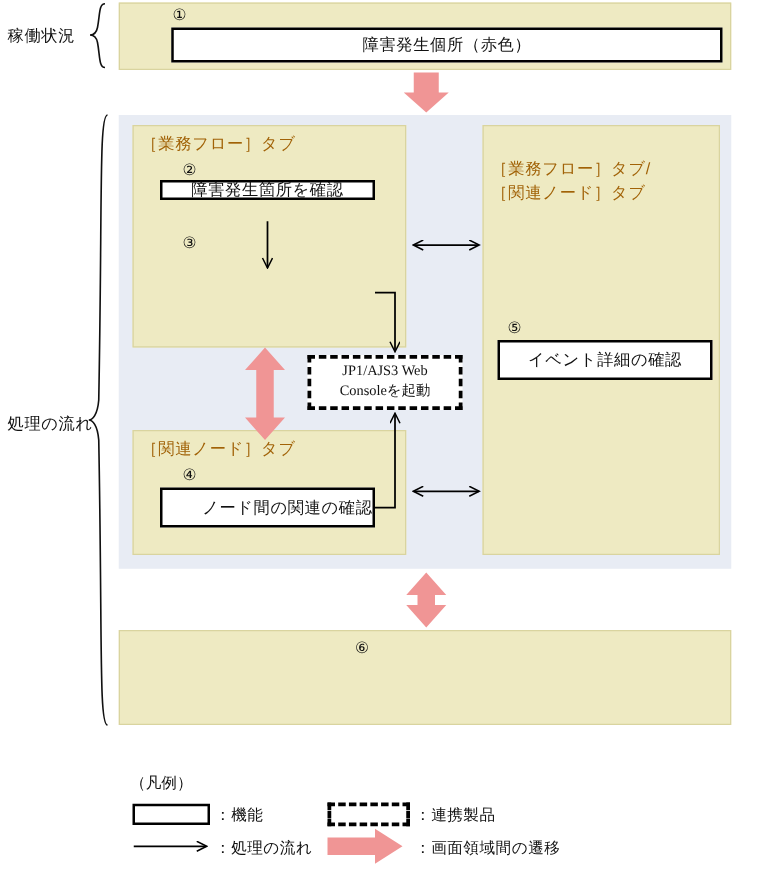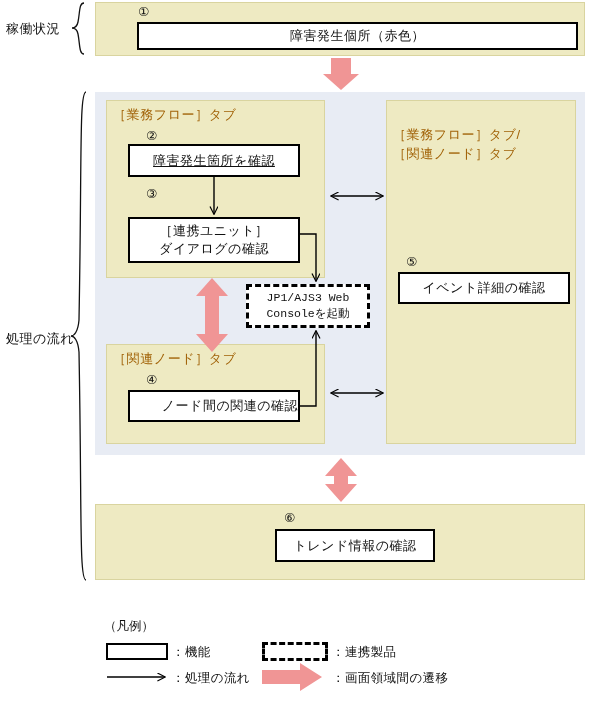--- a/index.html
+++ b/index.html
@@ -55,21 +55,21 @@
   
   .dbox {
     position: absolute;
     background: #ffffff;
     border: 3px dashed #000000;
     box-sizing: border-box;
     display: flex;
     align-items: center;
     justify-content: center;
     text-align: center;
-    font-family: Liberation Mono, monospace;
+    font-family: Liberation Serif, serif;
     font-size: 11.5px;
     line-height: 1.35;
     color: #111;
   }
 
   
   .tab-label {
     position: absolute;
     font-size: 13px;
     line-height: 1.45;
@@ -142,30 +142,26 @@
   <div class="side-label" style="left:6px; top:330px;">処理の流れ</div>
 
   <div class="panel-blue" style="left:95px; top:92px; width:490px; height:363px;"></div>
 
   <div class="panel-yellow" style="left:106px; top:100px; width:219px; height:178px;"></div>
 
   <div class="tab-label" style="left:113px; top:106px;">［業務フロー］タブ</div>
 
   <div class="num" style="left:146px; top:128px;">②</div>
 
-  <div class="fbox" style="left:128px; top:144px; width:172px; height:33px;text-decoration:underline;">
+  <div class="fbox" style="left:128px; top:144px; width:172px; height:16px;">
     <span>障害発生箇所を確認</span>
   </div>
 
   <div class="num" style="left:146px; top:186px;">③</div>
 
-  <div class="fbox tall" style="left:128px; top:217px; width:172px; height:46px; white-space:pre-line;">
-    <span style="white-space:pre-line;">［連携ユニット］
-ダイアログの確認</span>
-  </div>
 
   <div class="panel-yellow" style="left:106px; top:344px; width:219px; height:100px;"></div>
 
   <div class="tab-label" style="left:113px; top:350px;">［関連ノード］タブ</div>
 
   <div class="num" style="left:146px; top:372px;">④</div>
 
   <div class="fbox" style="left:128px; top:390px; width:172px; height:32px;justify-content:flex-end;">
     <span>ノード間の関連の確認</span>
   </div>
@@ -184,23 +180,20 @@
 
   <div class="fbox" style="left:398px; top:272px; width:172px; height:32px;">
     <span>イベント詳細の確認</span>
   </div>
 
   <div class="panel-yellow" style="left:95px; top:504px; width:490px; height:76px;"></div>
 
 
   <div class="num" style="left:284px; top:510px;">⑥</div>
 
-  <div class="fbox" style="left:275px; top:529px; width:160px; height:33px;">
-    <span>トレンド情報の確認</span>
-  </div>
 
   <div class="legend-title" style="left:104px; top:618px;">（凡例）</div>
 
   <div class="legend-solidbox" style="left:106px; top:643px; width:62px; height:17px;"></div>
   <div class="legend-text" style="left:172px; top:644px;">：機能</div>
 
   <div class="legend-dashbox" style="left:262px; top:642px; width:66px; height:19px;"></div>
   <div class="legend-text" style="left:332px; top:644px;">：連携製品</div>
 
   <div class="legend-text" style="left:172px; top:670px;">：処理の流れ</div>

